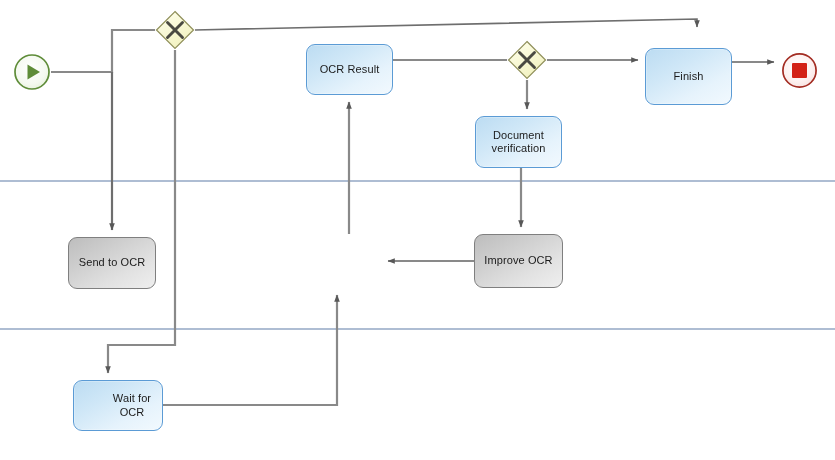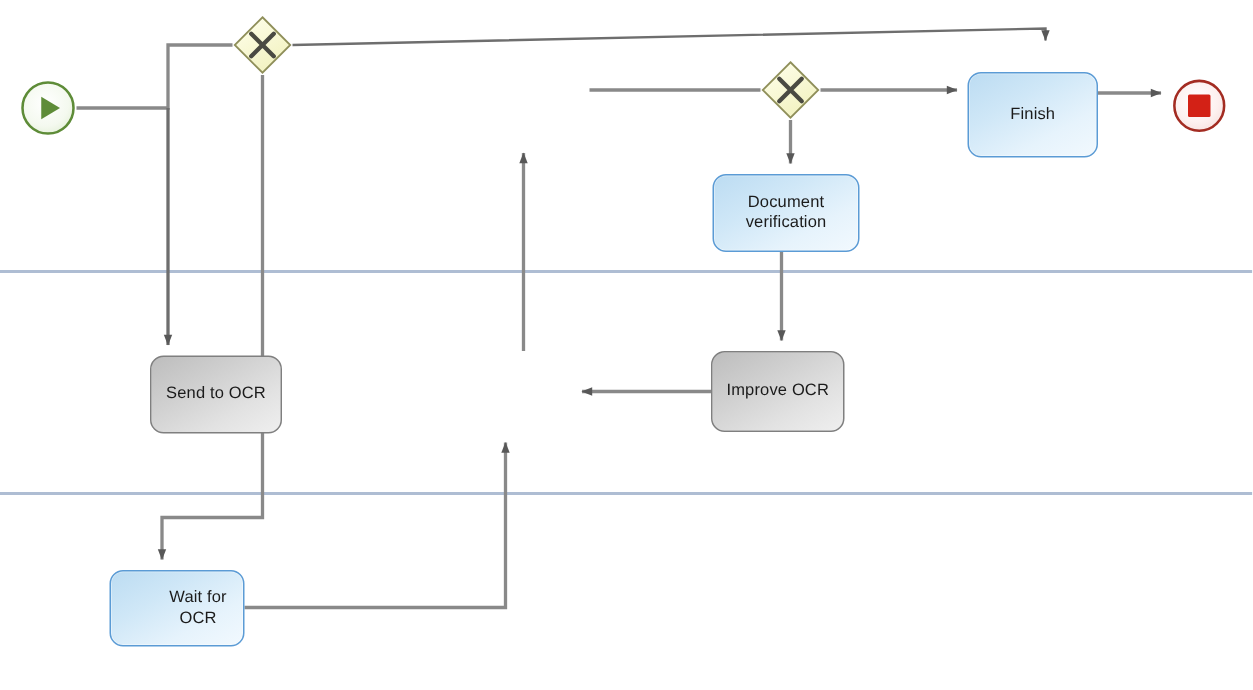--- a/index.html
+++ b/index.html
@@ -158,33 +158,36 @@
           <stop offset="0%" stop-color="#ffffff"></stop>
           <stop offset="60%" stop-color="#fdf1f0"></stop>
           <stop offset="100%" stop-color="#f6dedc"></stop>
         </radialGradient>
       </defs>
       <circle cx="18.5" cy="18.5" r="16.6" fill="url(#endGrad)" stroke="#a32c22" stroke-width="1.7"></circle>
       <rect x="11" y="11" width="15" height="15" rx="1" fill="#d32116"></rect>
     </svg>
   </div>
 
+  <div class="node task task-blue" style="left:306px; top:44px; width:87px; height:51px;">
+    <span>OCR Result</span>
+  </div>
 
   <div class="node task task-blue" style="left:645px; top:48px; width:87px; height:57px;">
     <span>Finish</span>
   </div>
 
-  <div class="node task task-blue" style="left:475px; top:116px; width:98px; height:52px;">
+  <div class="node task task-blue" style="left:475px; top:116px; width:87px; height:52px;">
     <span>
       <span>Document</span><br>
       <span>verification</span>
     </span>
   </div>
 
-  <div class="node task task-gray" style="left:68px; top:237px; width:88px; height:52px;margin-left:32px;">
+  <div class="node task task-gray" style="left:68px; top:237px; width:88px; height:52px;">
     <span>Send to OCR</span>
   </div>
 
 
   <div class="node task task-gray" style="left:474px; top:234px; width:89px; height:54px;">
     <span>Improve OCR</span>
   </div>
 
   <div class="node task task-blue" style="left:73px; top:380px; width:90px; height:51px;padding-left:32px;">
     <span>Wait for OCR</span>

